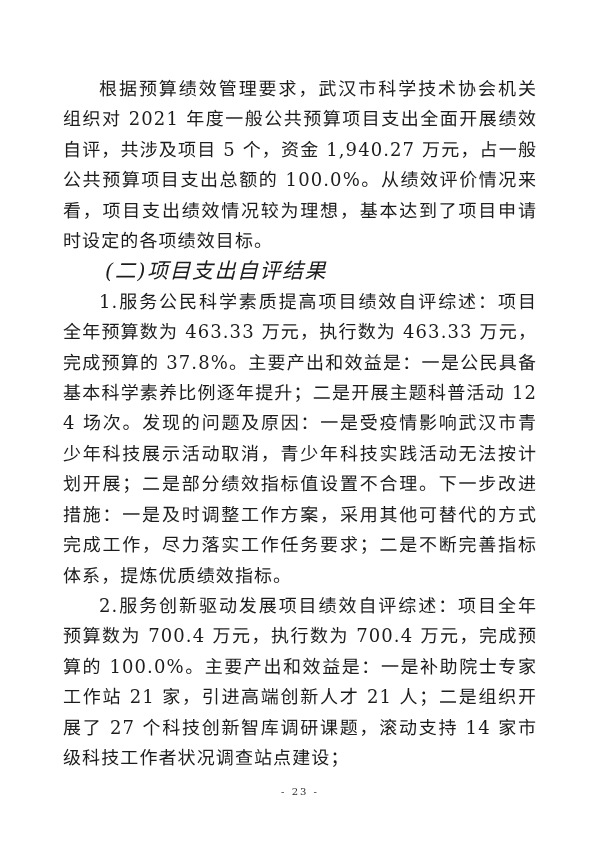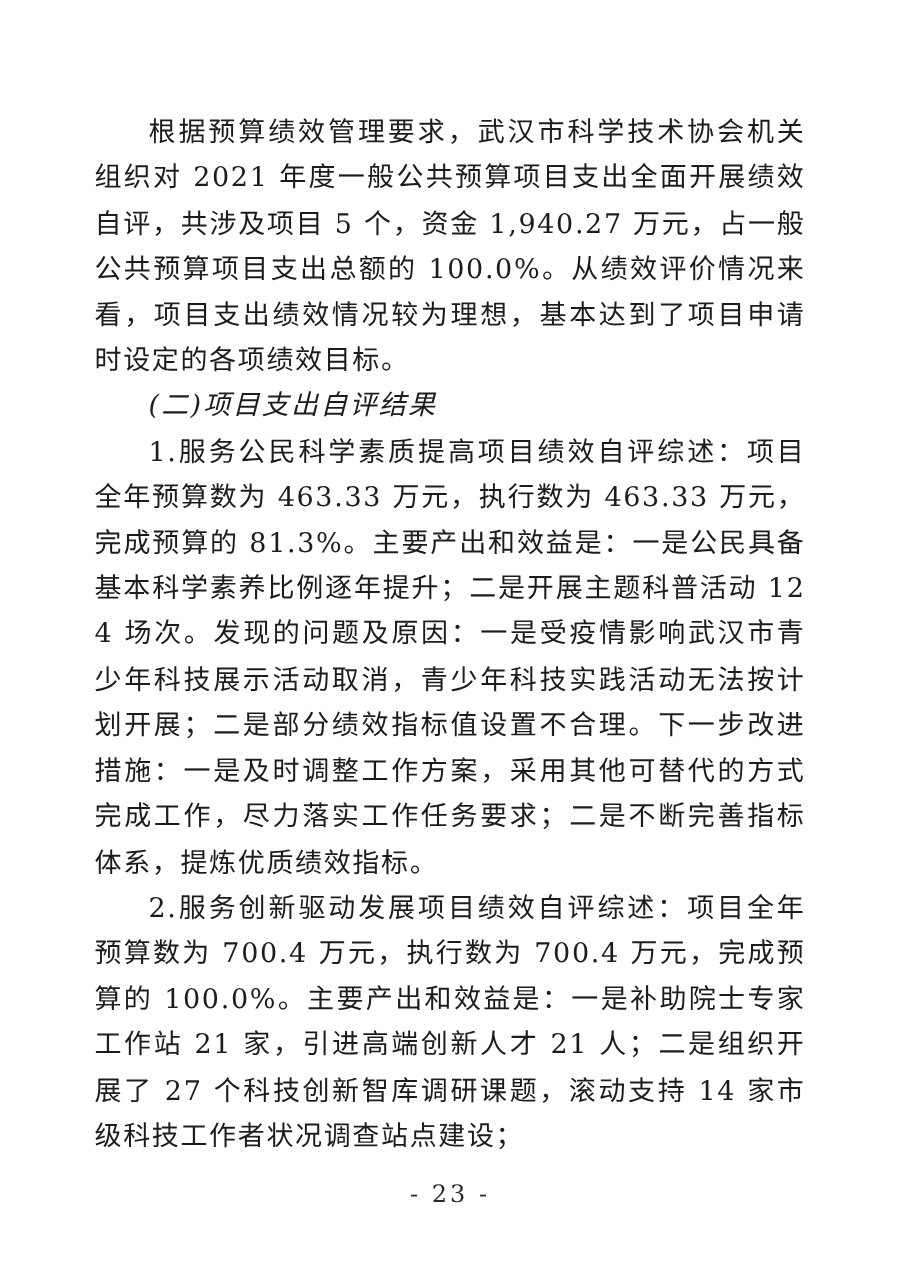--- a/index.html
+++ b/index.html
@@ -31,42 +31,42 @@
     font-size: 18px;
     line-height: 30.4px;
     text-align: justify;
     text-justify: inter-character;
     text-indent: 2em;
     letter-spacing: 1.1px;
     word-break: break-all;
   }
   .section-heading {
     margin: 0;
-    font-size: 18px;
+    font-size: 21px;
     line-height: 30.4px;
     text-indent: 2em;
     letter-spacing: 1.5px;
     font-style: italic; 
     font-weight: 400;
   }
   .footer {
     position: absolute;
     left: 0;
     width: 600px;
     top: 786px;
     text-align: center;
-    font-size: 16px;
+    font-size: 10px;
     letter-spacing: 2px;
     color: #2a2a2a;
   }
 </style>
 </head>
 <body>
 
 <div class="page">
   <div class="content">
     <p class="para">根据预算绩效管理要求，武汉市科学技术协会机关组织对 2021 年度一般公共预算项目支出全面开展绩效自评，共涉及项目 5 个，资金 1,940.27 万元，占一般公共预算项目支出总额的 100.0%。从绩效评价情况来看，项目支出绩效情况较为理想，基本达到了项目申请时设定的各项绩效目标。</p>
     <h3 class="section-heading">(二)项目支出自评结果</h3>
-    <p class="para">1.服务公民科学素质提高项目绩效自评综述：项目全年预算数为 463.33 万元，执行数为 463.33 万元，完成预算的 81.3%。主要产出和效益是：一是公民具备基本科学素养比例逐年提升；二是开展主题科普活动 124 场次。发现的问题及原因：一是受疫情影响武汉市青少年科技展示活动取消，青少年科技实践活动无法按计划开展；二是部分绩效指标值设置不合理。下一步改进措施：一是及时调整工作方案，采用其他可替代的方式完成工作，尽力落实工作任务要求；二是不断完善指标体系，提炼优质绩效指标。</p>
+    <p class="para">1.服务公民科学素质提高项目绩效自评综述：项目全年预算数为 463.33 万元，执行数为 463.33 万元，完成预算的 37.8%。主要产出和效益是：一是公民具备基本科学素养比例逐年提升；二是开展主题科普活动 124 场次。发现的问题及原因：一是受疫情影响武汉市青少年科技展示活动取消，青少年科技实践活动无法按计划开展；二是部分绩效指标值设置不合理。下一步改进措施：一是及时调整工作方案，采用其他可替代的方式完成工作，尽力落实工作任务要求；二是不断完善指标体系，提炼优质绩效指标。</p>
     <p class="para">2.服务创新驱动发展项目绩效自评综述：项目全年预算数为 700.4 万元，执行数为 700.4 万元，完成预算的 100.0%。主要产出和效益是：一是补助院士专家工作站 21 家，引进高端创新人才 21 人；二是组织开展了 27 个科技创新智库调研课题，滚动支持 14 家市级科技工作者状况调查站点建设；</p>
   </div>
   <div class="footer">- 23 -</div>
 </div>
 
 </body></html>

